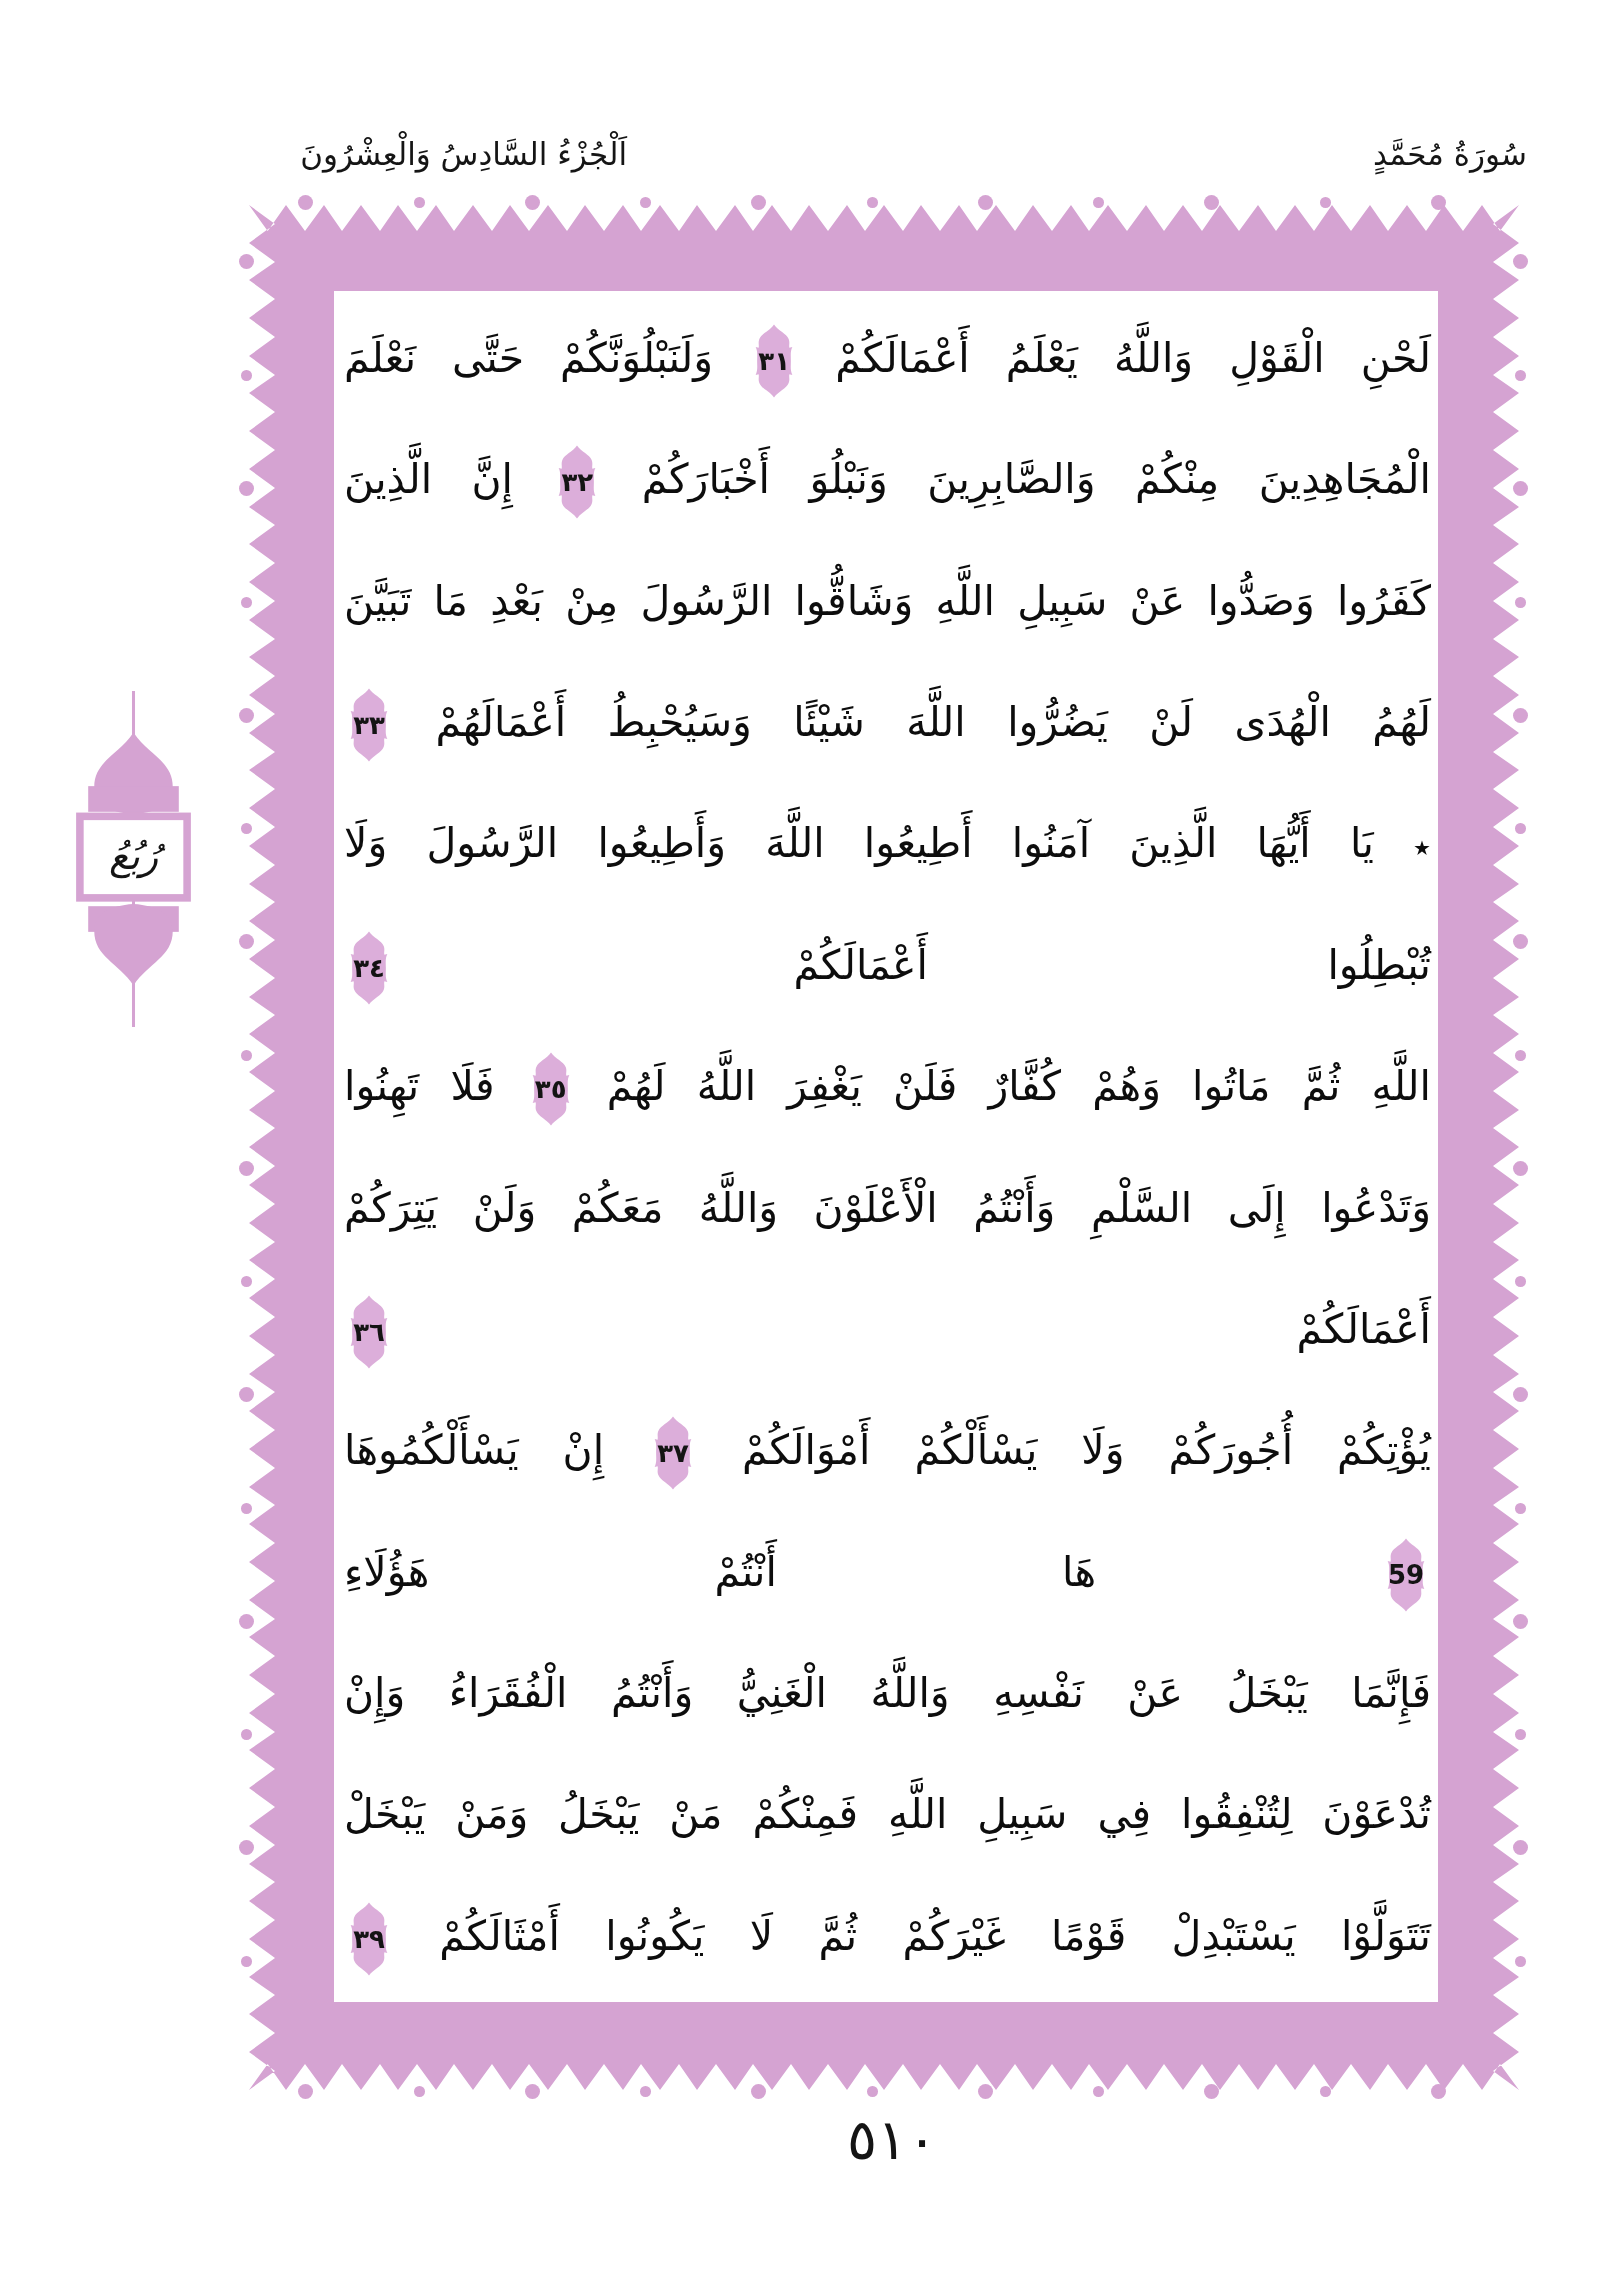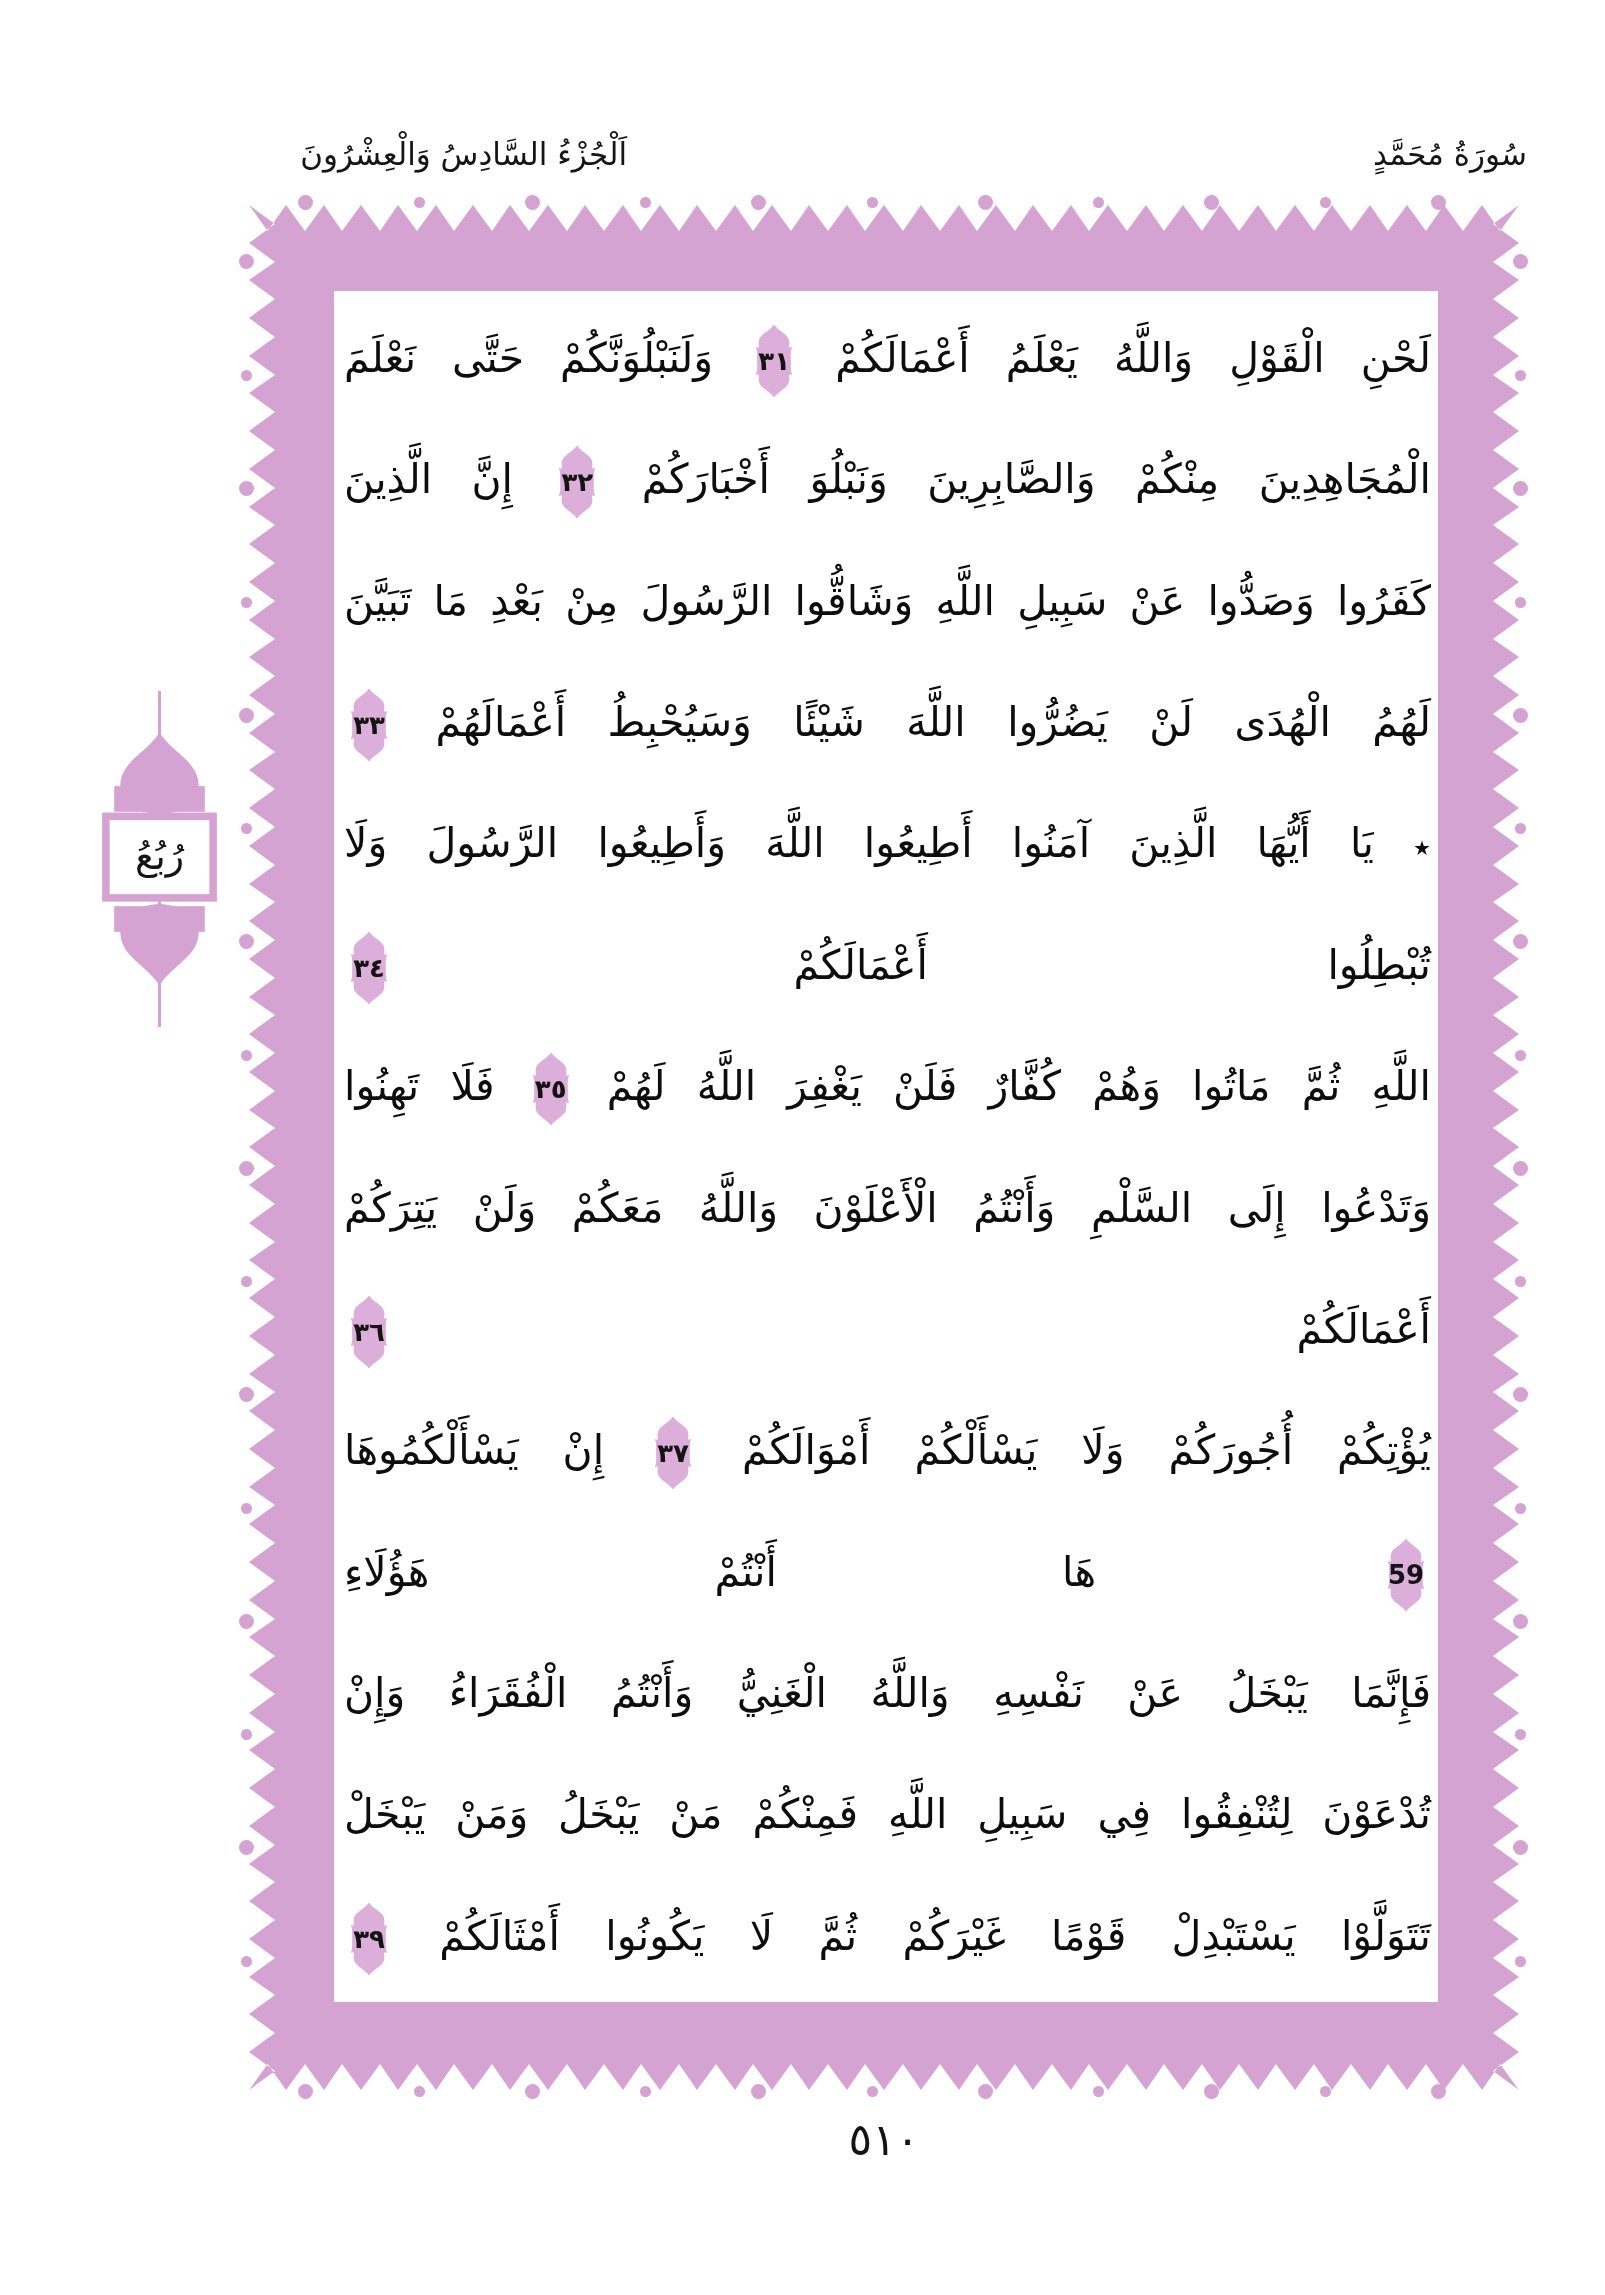--- a/index.html
+++ b/index.html
@@ -17,28 +17,28 @@
   .line{flex:1;line-height:113px;font-size:41px;letter-spacing:0;
         text-align:justify;text-align-last:justify;text-justify:inter-word;
         white-space:nowrap;color:#0d0d0d;}
   .ayah{position:relative;display:inline-block;width:44px;height:76px;vertical-align:middle;margin:0 3px;}
   .ayah svg{position:absolute;left:0;top:0;width:100%;height:100%;}
   .ayah .num{position:absolute;left:0;top:0;width:100%;height:100%;
              display:flex;align-items:center;justify-content:center;
              font-size:26px;color:#141414;line-height:1;font-weight:bold;}
   .star{font-size:33px;vertical-align:middle;}
   .dot{position:absolute;border-radius:50%;background:var(--pink);}
-  #rub{position:absolute;left:84px;top:691px;width:151px;height:336px;}
+  #rub{position:absolute;left:58px;top:691px;width:151px;height:336px;font-style:italic;}
   #rub svg{position:absolute;left:0;top:0;}
   #rub-label{position:absolute;left:0;top:125px;width:151px;height:79px;
              display:flex;align-items:center;justify-content:center;
              font-size:38px;color:#141414;direction:rtl;}
-  #pagenum{position:absolute;left:249px;top:2105px;width:1270px;height:68px;
+  #pagenum{position:absolute;left:257px;top:2105px;width:1270px;height:68px;
            display:flex;align-items:center;justify-content:center;
-           font-size:44px;color:#141414;}
+           font-size:56px;color:#141414;}
 </style>
 </head>
 <body>
 
 <div id="page">
 
   <div id="hdr-left" class="hdr">اَلْجُزْءُ السَّادِسُ وَالْعِشْرُونَ</div>
   <div id="hdr-right" class="hdr">سُورَةُ مُحَمَّدٍ</div>
 
   <div id="frame" style="clip-path: polygon(0px 0px, 18.7px 26px, 37px 0px, 56px 26px, 75px 0px, 93px 26px, 112px 0px, 131px 26px, 149px 0px, 168px 26px, 187px 0px, 205px 26px, 224px 0px, 243px 26px, 261px 0px, 280px 26px, 299px 0px, 318px 26px, 336px 0px, 355px 26px, 374px 0px, 392px 26px, 411px 0px, 430px 26px, 448px 0px, 467px 26px, 486px 0px, 504px 26px, 523px 0px, 542px 26px, 560px 0px, 579px 26px, 598px 0px, 616px 26px, 635px 0px, 654px 26px, 672px 0px, 691px 26px, 710px 0px, 728px 26px, 747px 0px, 766px 26px, 784px 0px, 803px 26px, 822px 0px, 840px 26px, 859px 0px, 878px 26px, 897px 0px, 915px 26px, 934px 0px, 953px 26px, 971px 0px, 990px 26px, 1009px 0px, 1027px 26px, 1046px 0px, 1065px 26px, 1083px 0px, 1102px 26px, 1121px 0px, 1139px 26px, 1158px 0px, 1177px 26px, 1195px 0px, 1214px 26px, 1233px 0px, 1251px 26px, 1270px 0px, 1244px 19px, 1270px 38px, 1244px 57px, 1270px 75px, 1244px 94px, 1270px 113px, 1244px 132px, 1270px 151px, 1244px 170px, 1270px 188px, 1244px 207px, 1270px 226px, 1244px 245px, 1270px 264px, 1244px 283px, 1270px 302px, 1244px 320px, 1270px 339px, 1244px 358px, 1270px 377px, 1244px 396px, 1270px 415px, 1244px 434px, 1270px 452px, 1244px 471px, 1270px 490px, 1244px 509px, 1270px 528px, 1244px 547px, 1270px 565px, 1244px 584px, 1270px 603px, 1244px 622px, 1270px 641px, 1244px 660px, 1270px 679px, 1244px 697px, 1270px 716px, 1244px 735px, 1270px 754px, 1244px 773px, 1270px 792px, 1244px 810px, 1270px 829px, 1244px 848px, 1270px 867px, 1244px 886px, 1270px 905px, 1244px 923px, 1270px 942px, 1244px 961px, 1270px 980px, 1244px 999px, 1270px 1018px, 1244px 1037px, 1270px 1055px, 1244px 1074px, 1270px 1093px, 1244px 1112px, 1270px 1131px, 1244px 1150px, 1270px 1169px, 1244px 1187px, 1270px 1206px, 1244px 1225px, 1270px 1244px, 1244px 1263px, 1270px 1282px, 1244px 1300px, 1270px 1319px, 1244px 1338px, 1270px 1357px, 1244px 1376px, 1270px 1395px, 1244px 1414px, 1270px 1432px, 1244px 1451px, 1270px 1470px, 1244px 1489px, 1270px 1508px, 1244px 1527px, 1270px 1545px, 1244px 1564px, 1270px 1583px, 1244px 1602px, 1270px 1621px, 1244px 1640px, 1270px 1659px, 1244px 1677px, 1270px 1696px, 1244px 1715px, 1270px 1734px, 1244px 1753px, 1270px 1772px, 1244px 1790px, 1270px 1809px, 1244px 1828px, 1270px 1847px, 1244px 1866px, 1270px 1885px, 1251px 1859px, 1233px 1885px, 1214px 1859px, 1195px 1885px, 1177px 1859px, 1158px 1885px, 1139px 1859px, 1121px 1885px, 1102px 1859px, 1083px 1885px, 1065px 1859px, 1046px 1885px, 1027px 1859px, 1009px 1885px, 990px 1859px, 971px 1885px, 953px 1859px, 934px 1885px, 915px 1859px, 897px 1885px, 878px 1859px, 859px 1885px, 840px 1859px, 822px 1885px, 803px 1859px, 784px 1885px, 766px 1859px, 747px 1885px, 728px 1859px, 710px 1885px, 691px 1859px, 672px 1885px, 654px 1859px, 635px 1885px, 616px 1859px, 598px 1885px, 579px 1859px, 560px 1885px, 542px 1859px, 523px 1885px, 504px 1859px, 486px 1885px, 467px 1859px, 448px 1885px, 430px 1859px, 411px 1885px, 392px 1859px, 374px 1885px, 355px 1859px, 336px 1885px, 318px 1859px, 299px 1885px, 280px 1859px, 261px 1885px, 243px 1859px, 224px 1885px, 205px 1859px, 187px 1885px, 168px 1859px, 149px 1885px, 131px 1859px, 112px 1885px, 93px 1859px, 75px 1885px, 56px 1859px, 37px 1885px, 18.7px 1859px, 0px 1885px, 26px 1866px, 0px 1847px, 26px 1828px, 0px 1809px, 26px 1790px, 0px 1772px, 26px 1753px, 0px 1734px, 26px 1715px, 0px 1696px, 26px 1677px, 0px 1659px, 26px 1640px, 0px 1621px, 26px 1602px, 0px 1583px, 26px 1564px, 0px 1545px, 26px 1527px, 0px 1508px, 26px 1489px, 0px 1470px, 26px 1451px, 0px 1432px, 26px 1414px, 0px 1395px, 26px 1376px, 0px 1357px, 26px 1338px, 0px 1319px, 26px 1300px, 0px 1282px, 26px 1263px, 0px 1244px, 26px 1225px, 0px 1206px, 26px 1187px, 0px 1169px, 26px 1150px, 0px 1131px, 26px 1112px, 0px 1093px, 26px 1074px, 0px 1055px, 26px 1037px, 0px 1018px, 26px 999px, 0px 980px, 26px 961px, 0px 942px, 26px 923px, 0px 905px, 26px 886px, 0px 867px, 26px 848px, 0px 829px, 26px 810px, 0px 792px, 26px 773px, 0px 754px, 26px 735px, 0px 716px, 26px 697px, 0px 679px, 26px 660px, 0px 641px, 26px 622px, 0px 603px, 26px 584px, 0px 565px, 26px 547px, 0px 528px, 26px 509px, 0px 490px, 26px 471px, 0px 452px, 26px 434px, 0px 415px, 26px 396px, 0px 377px, 26px 358px, 0px 339px, 26px 320px, 0px 302px, 26px 283px, 0px 264px, 26px 245px, 0px 226px, 26px 207px, 0px 188px, 26px 170px, 0px 151px, 26px 132px, 0px 113px, 26px 94px, 0px 75px, 26px 57px, 0px 38px, 26px 19px, 0px 0px);">

